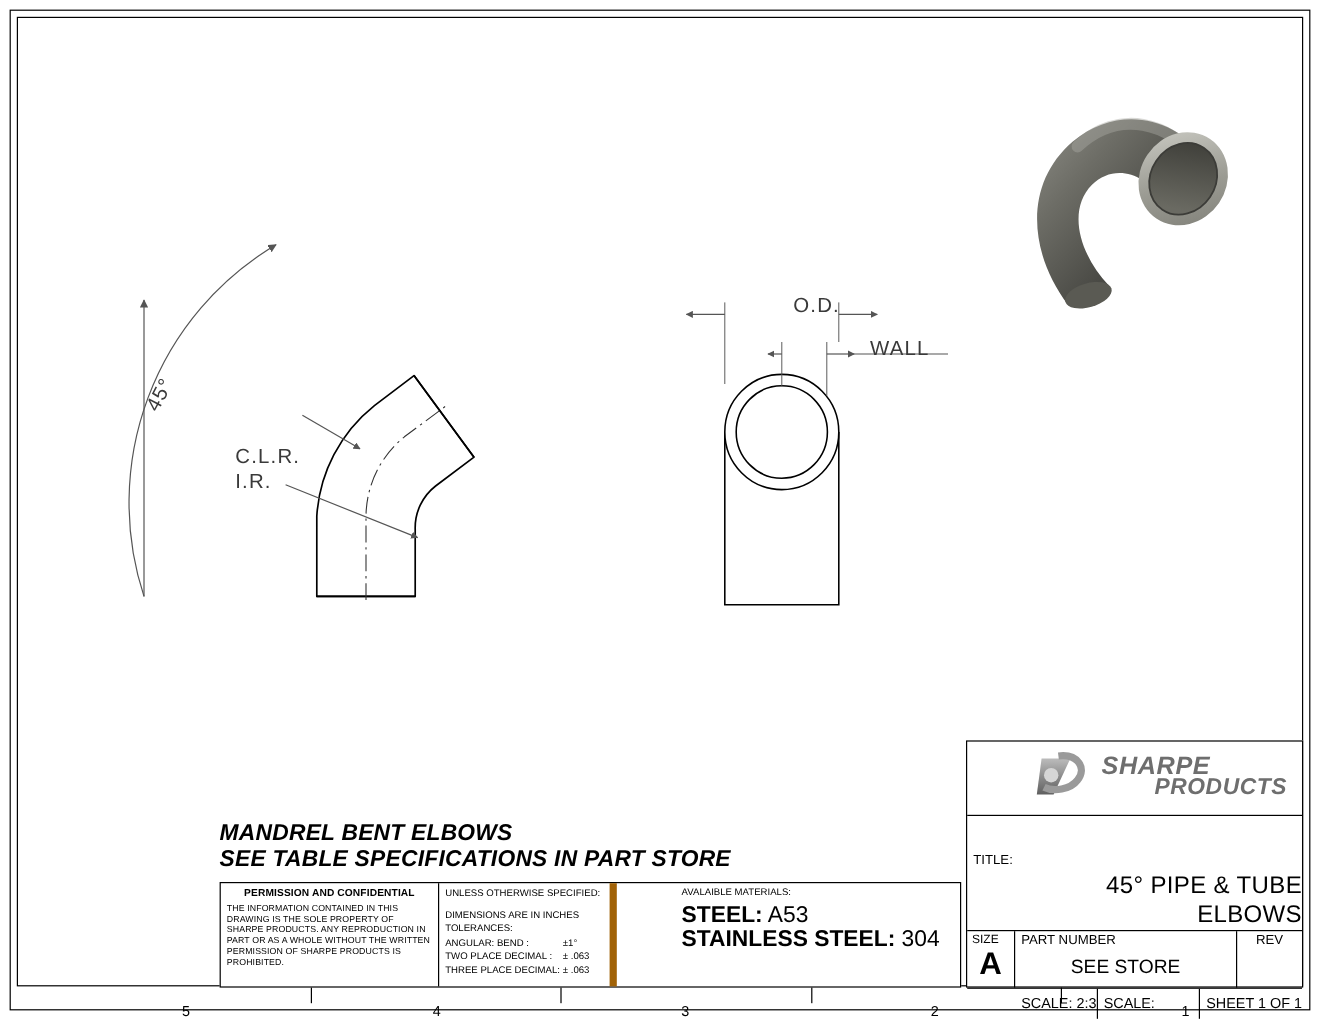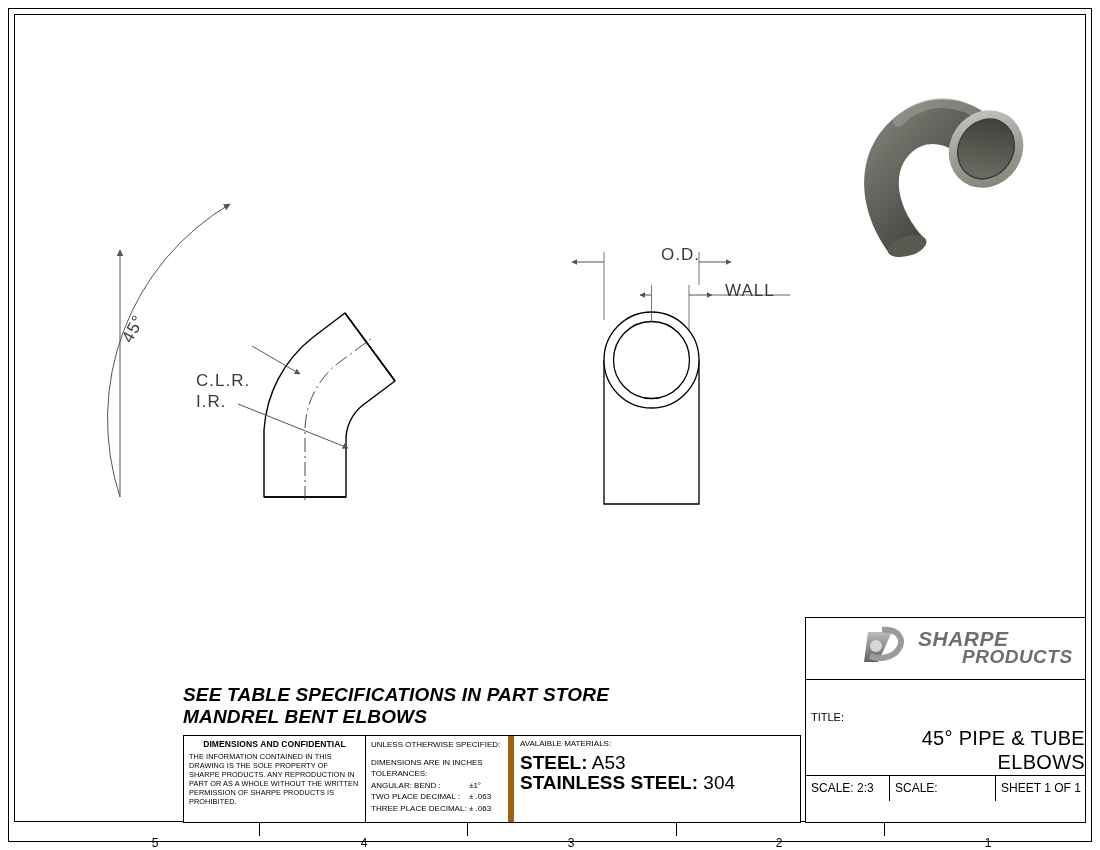--- a/index.html
+++ b/index.html
@@ -139,20 +139,21 @@
     font-size: 8px;
     margin-bottom: 6px;
   }
   .tol-row { display: flex; }
   .tol-row .k { flex: 1; }
   .tol-row .v { width: 34px; }
   #spec-mat {
     flex: 1;
     box-sizing: border-box;
     padding: 3px 6px 0 6px;
+    margin-left: 48px;
   }
   #spec-mat .title {
     font-size: 8px;
     margin-bottom: 5px;
   }
   #spec-mat .mat-row {
     font-size: 19px;
     line-height: 20px;
     white-space: nowrap;
   }
@@ -235,21 +236,21 @@
     height: 25px;
     font-size: 12px;
   }
   #tb-bottom > div {
     box-sizing: border-box;
     padding: 5px 0 0 5px;
     border-right: 1px solid #000;
     white-space: nowrap;
   }
   #tb-bottom > div:last-child { border-right: none; }
-  #tb-scale { width: 84px; }
+  #tb-scale { width: 84px; margin-left: 40px; }
   #tb-weight { width: 106px; }
   #tb-sheet { flex: 1; }
 
   
   #logo-wrap {
     position: absolute;
     left: 60px; top: 7px;
     width: 215px; height: 48px;
   }
   .logo-word {
@@ -368,28 +369,28 @@
     </svg>
   </div>
 
   <div class="dim-text" id="label-45deg">45°</div>
   <div class="dim-text" id="label-clr">C.L.R.</div>
   <div class="dim-text" id="label-ir">I.R.</div>
   <div class="dim-text" id="label-od">O.D.</div>
   <div class="dim-text" id="label-wall">WALL</div>
 
   <div id="notes">
+    <div>MANDREL BENT ELBOWS</div>
     <div>SEE TABLE SPECIFICATIONS IN PART STORE</div>
-    <div>MANDREL BENT ELBOWS</div>
   </div>
 
   <div id="spec-block">
 
     <div id="spec-prop">
-      <div class="head">DIMENSIONS AND CONFIDENTIAL</div>
+      <div class="head">PERMISSION AND CONFIDENTIAL</div>
       <div class="body">THE INFORMATION CONTAINED IN THIS DRAWING IS THE SOLE PROPERTY OF SHARPE PRODUCTS.  ANY REPRODUCTION IN PART OR AS A WHOLE WITHOUT THE WRITTEN PERMISSION OF SHARPE PRODUCTS IS PROHIBITED.</div>
     </div>
 
     <div id="spec-tol">
       <div class="title">UNLESS OTHERWISE SPECIFIED:</div>
       <div>DIMENSIONS ARE IN INCHES</div>
       <div>TOLERANCES:</div>
       <div class="tol-row">
         <span class="k">ANGULAR: BEND :</span>
         <span class="v">±1°</span>
@@ -432,20 +433,33 @@
     </div>
 
     <div id="tb-title">
       <div class="lbl">TITLE:</div>
       <div class="val">
         <div>45° PIPE &amp; TUBE</div>
         <div>ELBOWS</div>
       </div>
     </div>
 
+    <div id="tb-pn">
+      <div id="tb-size">
+        <div class="lbl">SIZE</div>
+        <div class="val">A</div>
+      </div>
+      <div id="tb-pnmid">
+        <div class="lbl">PART NUMBER</div>
+        <div class="val">SEE STORE</div>
+      </div>
+      <div id="tb-rev">
+        <div class="lbl">REV</div>
+      </div>
+    </div>
 
     <div id="tb-bottom">
       <div id="tb-scale">SCALE: 2:3</div>
       <div id="tb-weight">SCALE:</div>
       <div id="tb-sheet">SHEET 1 OF 1</div>
     </div>
   </div>
 
 </div>
 

